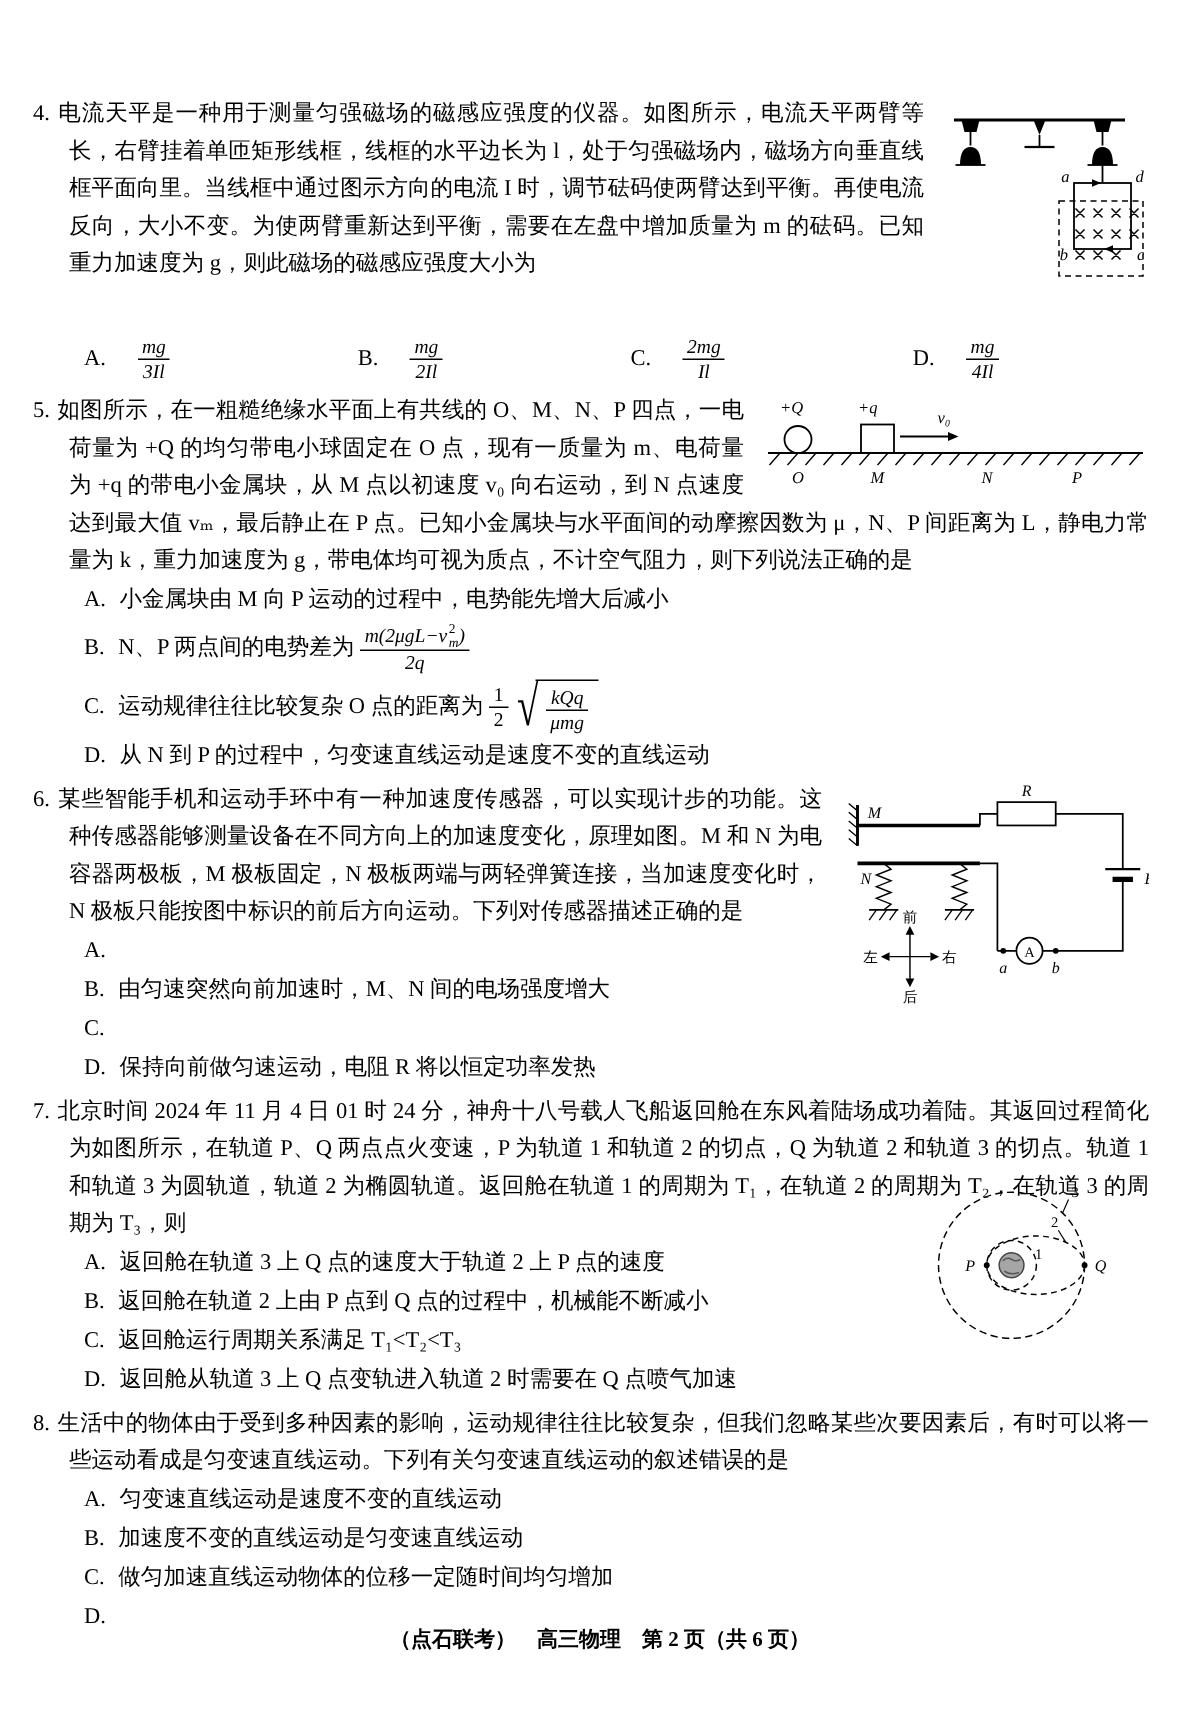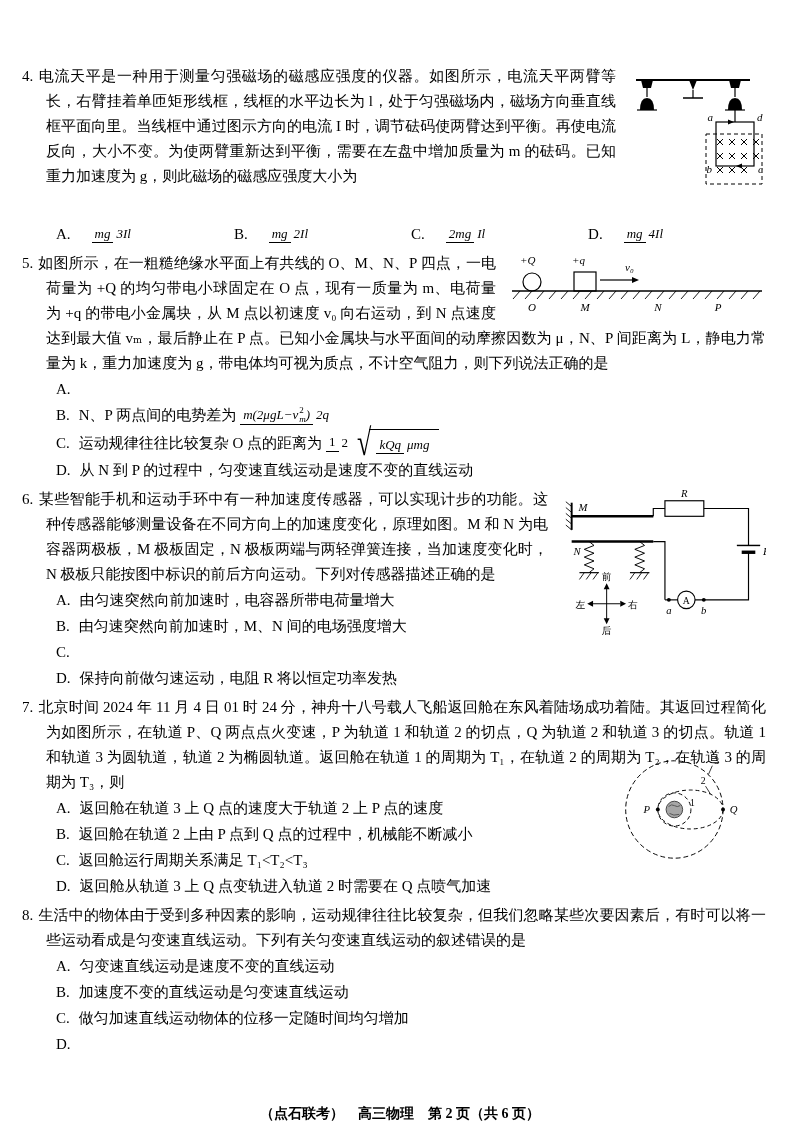--- a/index.html
+++ b/index.html
@@ -13,32 +13,32 @@
   .qnum{padding-right:5px}
   figure{margin:0}
   .fig{float:right;margin:0 0 6px 12px}
   .fig svg{display:block}
   .fig-abs{position:absolute;right:4px;top:54px;float:none;margin:0}
   .opt{display:flex;align-items:center;margin-left:34px;margin-top:1px}
   .opt-label{margin-right:9px;flex:none}
   .opt-text{flex:none}
   .opts-row{display:flex;justify-content:space-between;align-items:center;margin-left:34px;width:614px;margin-top:4px}
   .opt-inline{display:inline-flex;align-items:center;gap:8px}
-  .frac{display:inline-flex;align-items:center;font-size:13px;line-height:1.25;
+  .frac{display:inline-flex;flex-direction:column;align-items:center;font-size:13px;line-height:1.25;
         font-style:italic;margin:1px 4px;vertical-align:middle}
   .frac .num{border-bottom:1px solid #000;padding:0 3px;display:inline-flex;align-items:center;white-space:nowrap}
   .frac .den{padding:0 3px;white-space:nowrap}
   .upright{font-style:normal}
   .vss{display:inline-flex;flex-direction:column;font-size:9px;line-height:1.05;margin-left:1px;align-self:center;font-style:italic}
   .vss .ssup{font-style:normal}
   .sqrt{display:inline-flex;align-items:center;margin-left:2px}
   .sqrt .rad{font-size:26px;line-height:1;transform:scaleY(1.45);transform-origin:60% 50%;font-style:normal;margin-right:-2px}
   .sqrt .inner{border-top:1.3px solid #000;padding:2px 3px 0 3px}
   .emph{text-underline-offset:3px}
-  .footer{position:absolute;left:0;right:0;bottom:16px;text-align:center;font-weight:700;font-size:14px}
+  .footer{position:absolute;left:0;right:0;bottom:36px;text-align:center;font-weight:700;font-size:14px}
   svg{font-family:inherit}
   svg text{fill:#000}
 </style>
 </head>
 <body>
 
 <div class="page">
 
   <section class="question">
     <figure class="fig">
@@ -128,20 +128,21 @@
           <text x="24" y="60" text-anchor="middle">O</text>
           <text x="77" y="60" text-anchor="middle">M</text>
           <text x="150" y="60" text-anchor="middle">N</text>
           <text x="210" y="60" text-anchor="middle">P</text>
         </g>
       </svg>
     </figure>
     <p class="stem"><span class="qnum">5.</span><span>如图所示，在一粗糙绝缘水平面上有共线的 O、M、N、P 四点，一电荷量为 +Q 的均匀带电小球固定在 O 点，现有一质量为 m、电荷量为 +q 的带电小金属块，从 M 点以初速度 v₀ 向右运动，到 N 点速度达到最大值 vₘ，最后静止在 P 点。已知小金属块与水平面间的动摩擦因数为 μ，N、P 间距离为 L，静电力常量为 k，重力加速度为 g，带电体均可视为质点，不计空气阻力，则下列说法正确的是</span></p>
     <div class="opt">
         <span class="opt-label">A.</span>
+        <span class="opt-text">小金属块由 M 向 P 运动的过程中，电势能先增大后减小</span>
       </div>
     <div class="opt">
       <span class="opt-label">B.</span>
       <span class="opt-text">N、P 两点间的电势差为</span>
       <span class="frac">
         <span class="num">
             <span>m(2μgL−v</span>
             <span class="vss">
               <span class="ssup">2</span>
               <span class="ssub">m</span>
@@ -218,21 +219,20 @@
           <text x="48" y="96" text-anchor="middle">前</text>
           <text x="48" y="151" text-anchor="middle">后</text>
           <text x="26" y="124" text-anchor="end">左</text>
           <text x="70" y="124">右</text>
         </g>
       </svg>
     </figure>
     <p class="stem"><span class="qnum">6.</span><span>某些智能手机和运动手环中有一种加速度传感器，可以实现计步的功能。这种传感器能够测量设备在不同方向上的加速度变化，原理如图。M 和 N 为电容器两极板，M 极板固定，N 极板两端与两轻弹簧连接，当加速度变化时，N 极板只能按图中标识的前后方向运动。下列对传感器描述正确的是</span></p>
     <div class="opt">
         <span class="opt-label">A.</span>
-        <span class="opt-text">由匀速突然向前加速时，电容器所带电荷量增大</span>
       </div>
     <div class="opt">
         <span class="opt-label">B.</span>
         <span class="opt-text">由匀速突然向前加速时，M、N 间的电场强度增大</span>
       </div>
     <div class="opt">
         <span class="opt-label">C.</span>
       </div>
     <div class="opt">
         <span class="opt-label">D.</span>

